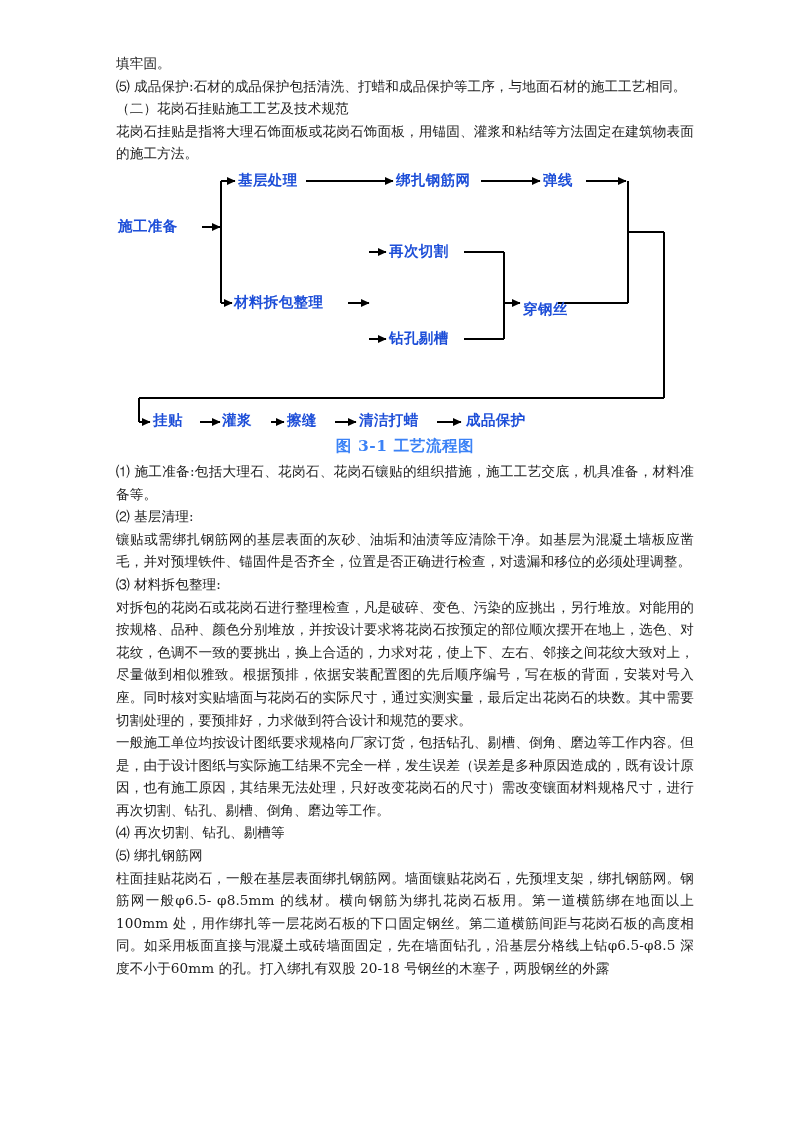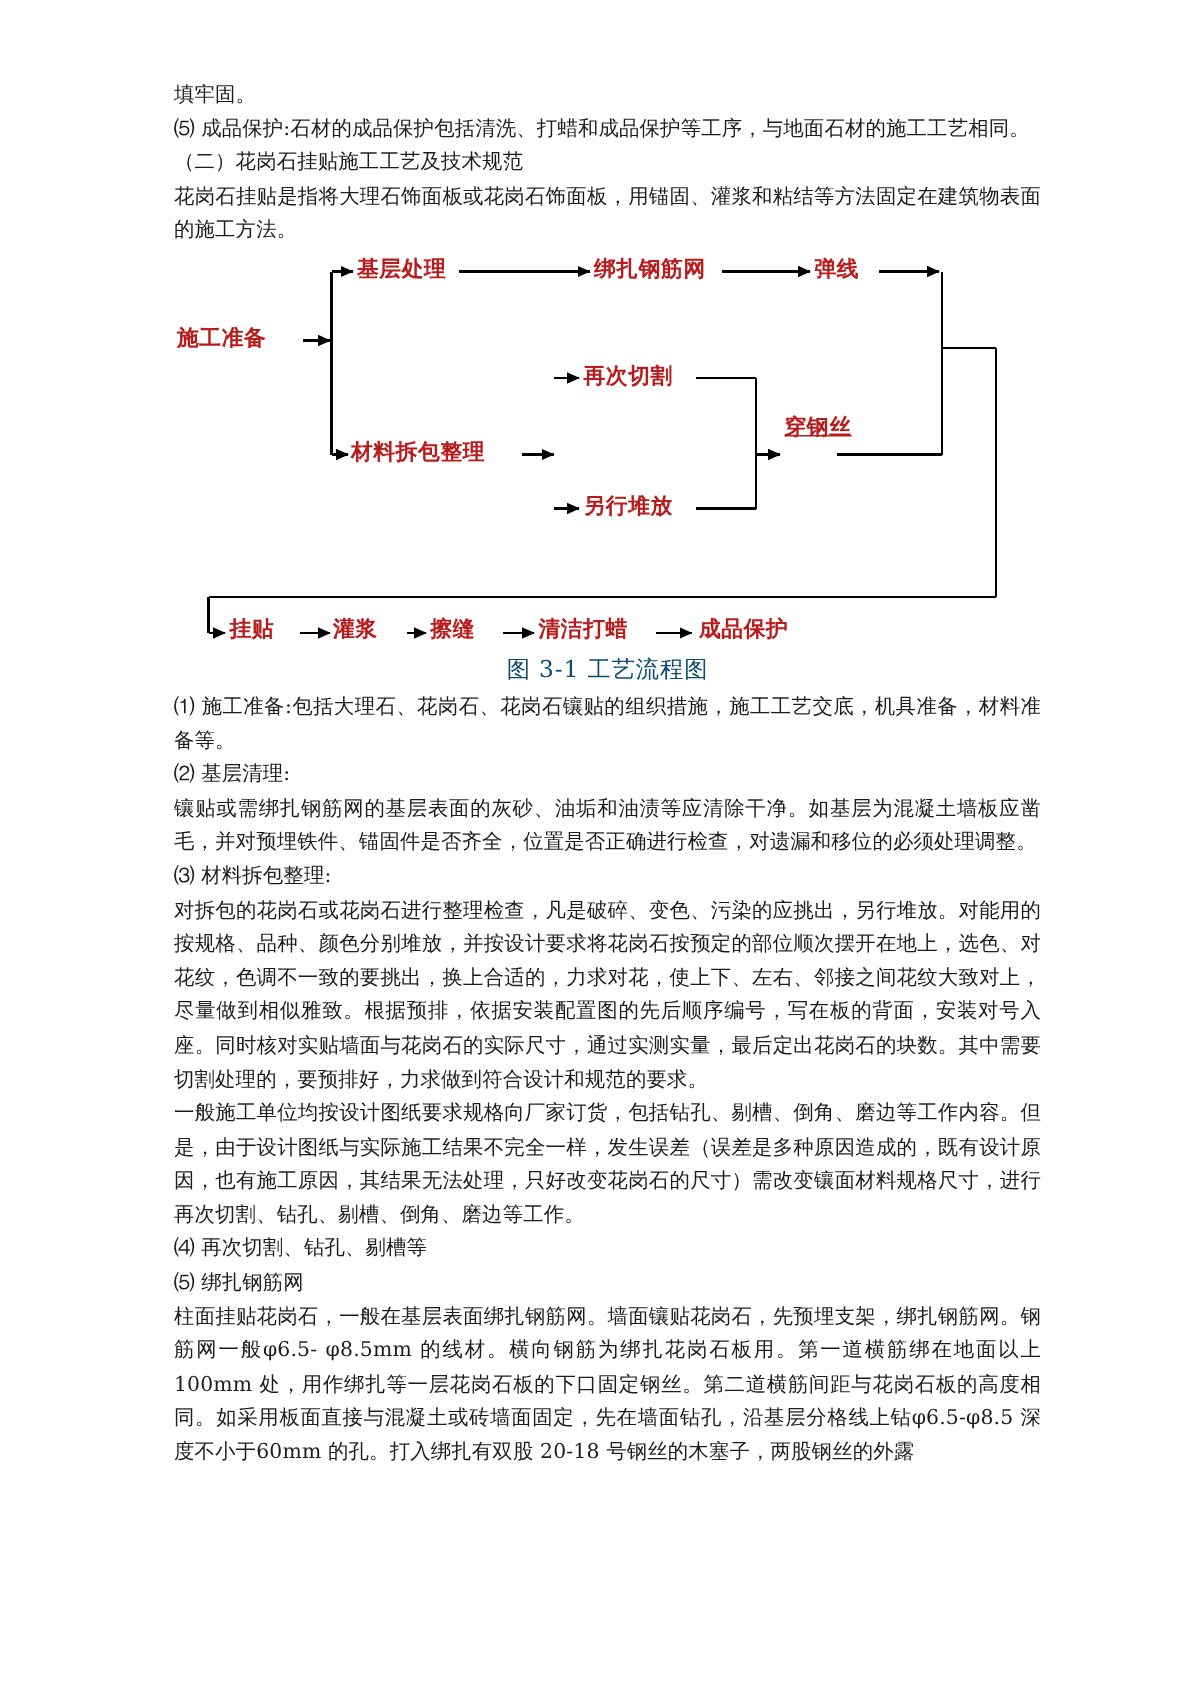--- a/index.html
+++ b/index.html
@@ -47,31 +47,31 @@
     left: 0;
     top: 0;
   }
   .node {
     position: absolute;
     font-family: "DejaVu Sans", "Liberation Sans", sans-serif;
     font-weight: bold;
     font-size: 14.5px;
     line-height: 17px;
     white-space: nowrap;
-    color: #b91c1c;
+    color: #1d4ed8;
     letter-spacing: 0.4px;
   }
   .fig-caption {
     margin: 2px 0 3px 0;
     text-align: center;
     font-family: "DejaVu Serif", "Liberation Serif", serif;
-    font-weight: normal;
+    font-weight: bold;
     font-size: 15.5px;
     letter-spacing: 0.6px;
-    color: #0c4a6e;
+    color: #3b82f6;
   }
 </style>
 </head>
 <body>
 
 <div id="page">
   <div class="doc-body">
 
     <p class="para">填牢固。</p>
     <p class="para">⑸ 成品保护:石材的成品保护包括清洗、打蜡和成品保护等工序，与地面石材的施工工艺相同。</p>
@@ -132,22 +132,22 @@
           <line x1="321" y1="253" x2="345" y2="253" marker-end="url(#ah)"></line>
         </g>
       </svg>
 
       <div class="node" style="left:2px;  top:49px;">施工准备</div>
       <div class="node" style="left:122px;top:3px;">基层处理</div>
       <div class="node" style="left:280px;top:3px;text-align:center;">绑扎钢筋网</div>
       <div class="node" style="left:427px;top:3px;">弹线</div>
       <div class="node" style="left:118px;top:125px;">材料拆包整理</div>
       <div class="node" style="left:273px;top:74px;">再次切割</div>
-      <div class="node" style="left:273px;top:161px;">另行堆放</div>
-      <div class="node" style="left:407px;top:108px;text-decoration:underline;">穿钢丝</div>
+      <div class="node" style="left:273px;top:161px;">钻孔剔槽</div>
+      <div class="node" style="left:407px;top:132px;">穿钢丝</div>
 
       <div class="node" style="left:37px; top:243px;">挂贴</div>
       <div class="node" style="left:106px;top:243px;">灌浆</div>
       <div class="node" style="left:171px;top:243px;">擦缝</div>
       <div class="node" style="left:243px;top:243px;">清洁打蜡</div>
       <div class="node" style="left:350px;top:243px;">成品保护</div>
     </div>
 
     <div class="fig-caption">图 3-1 工艺流程图</div>
 

